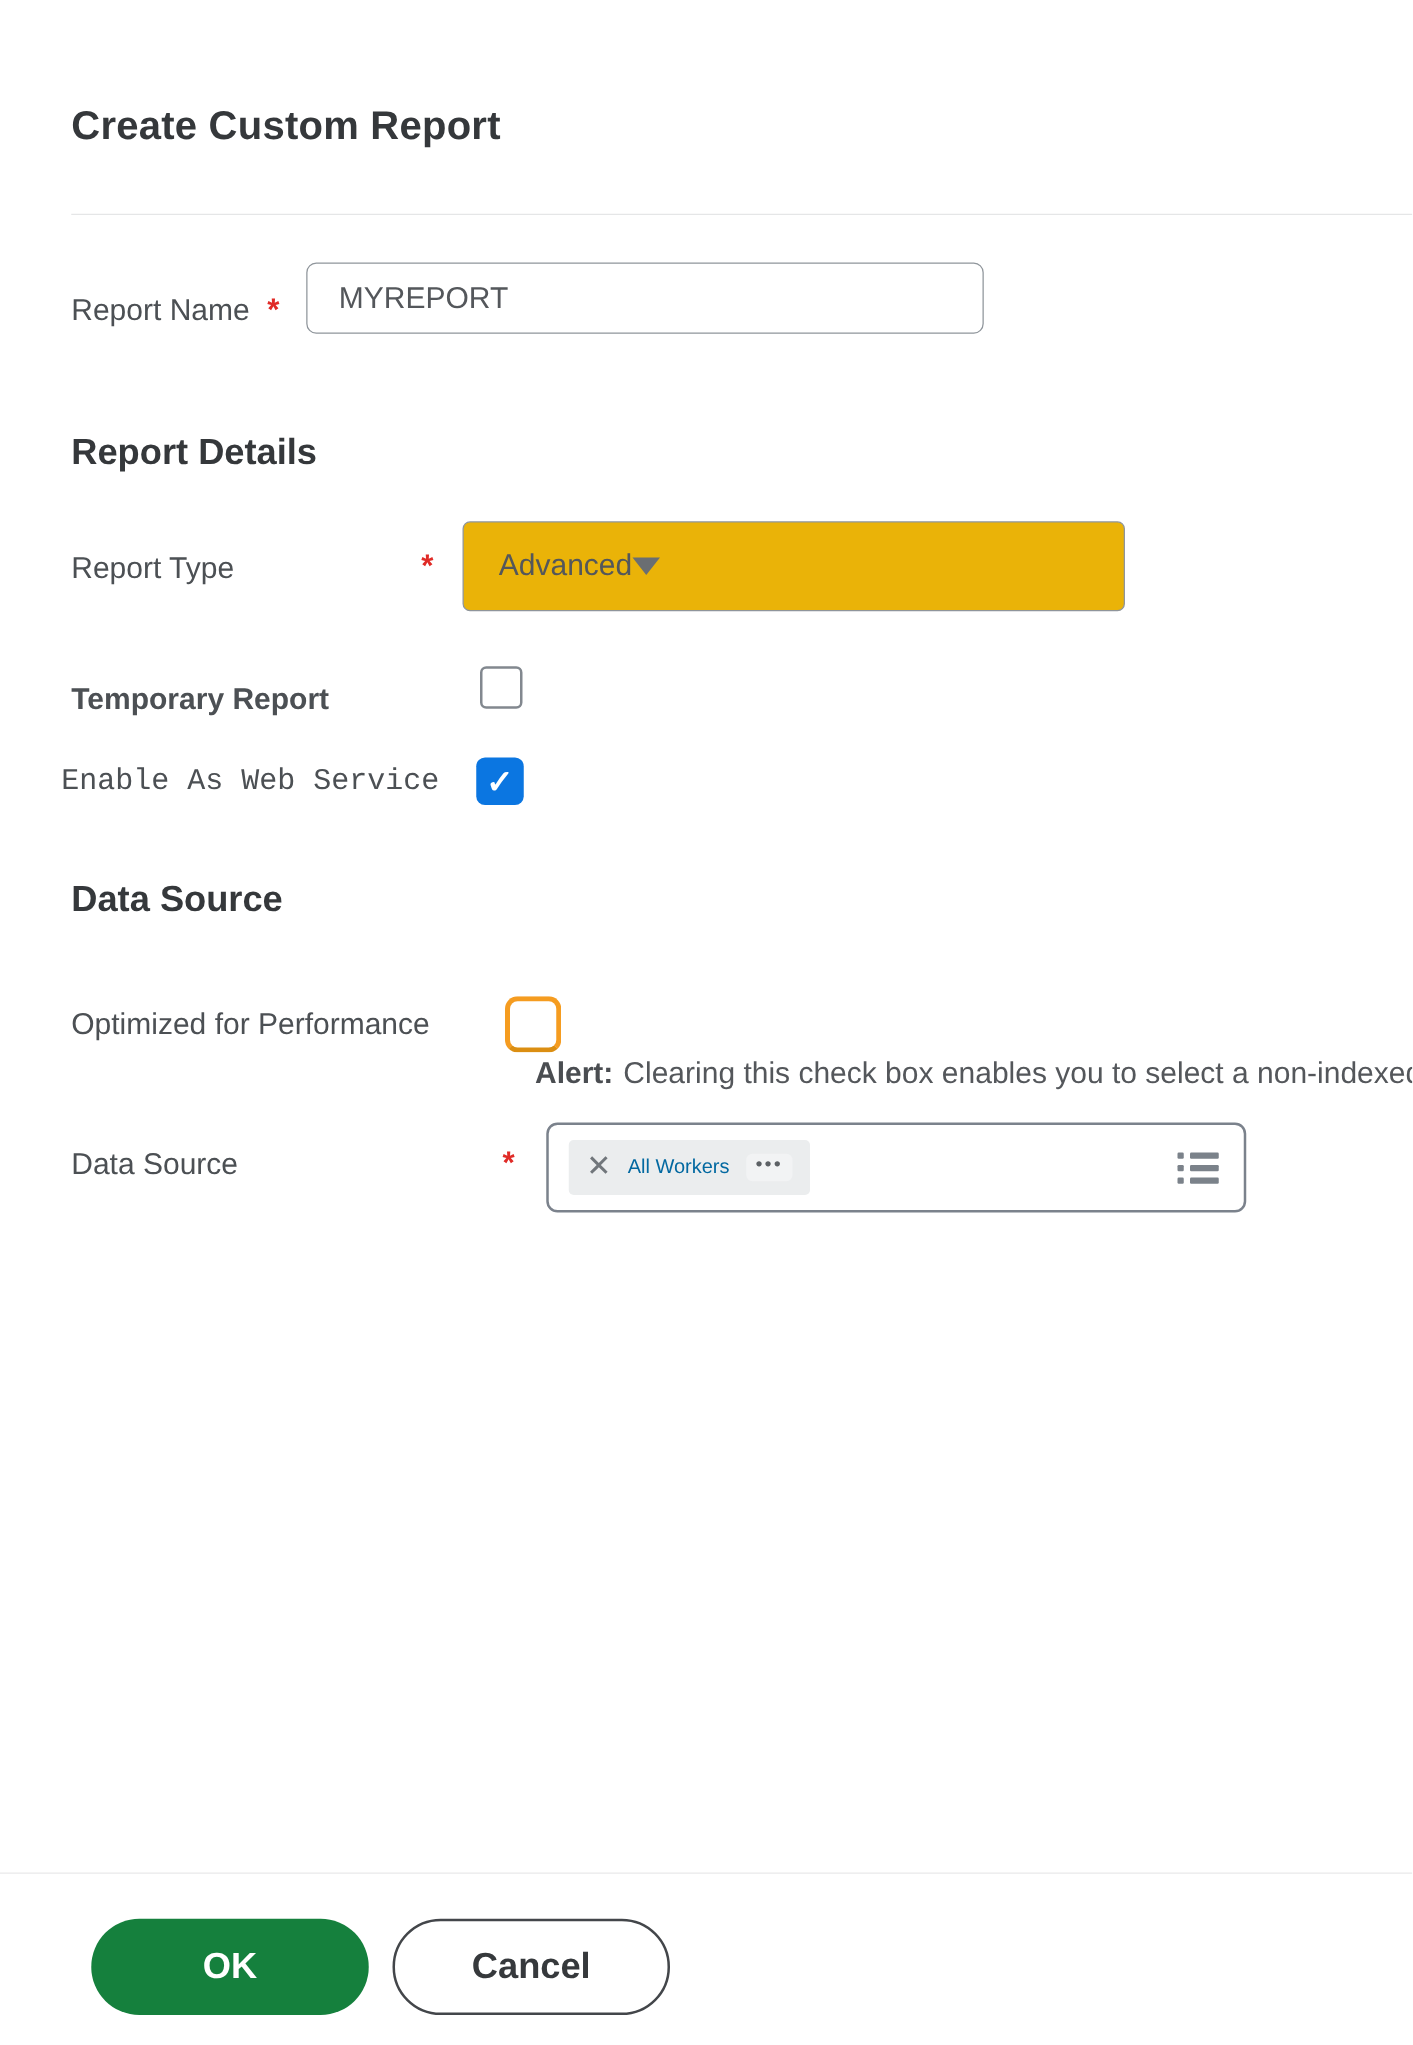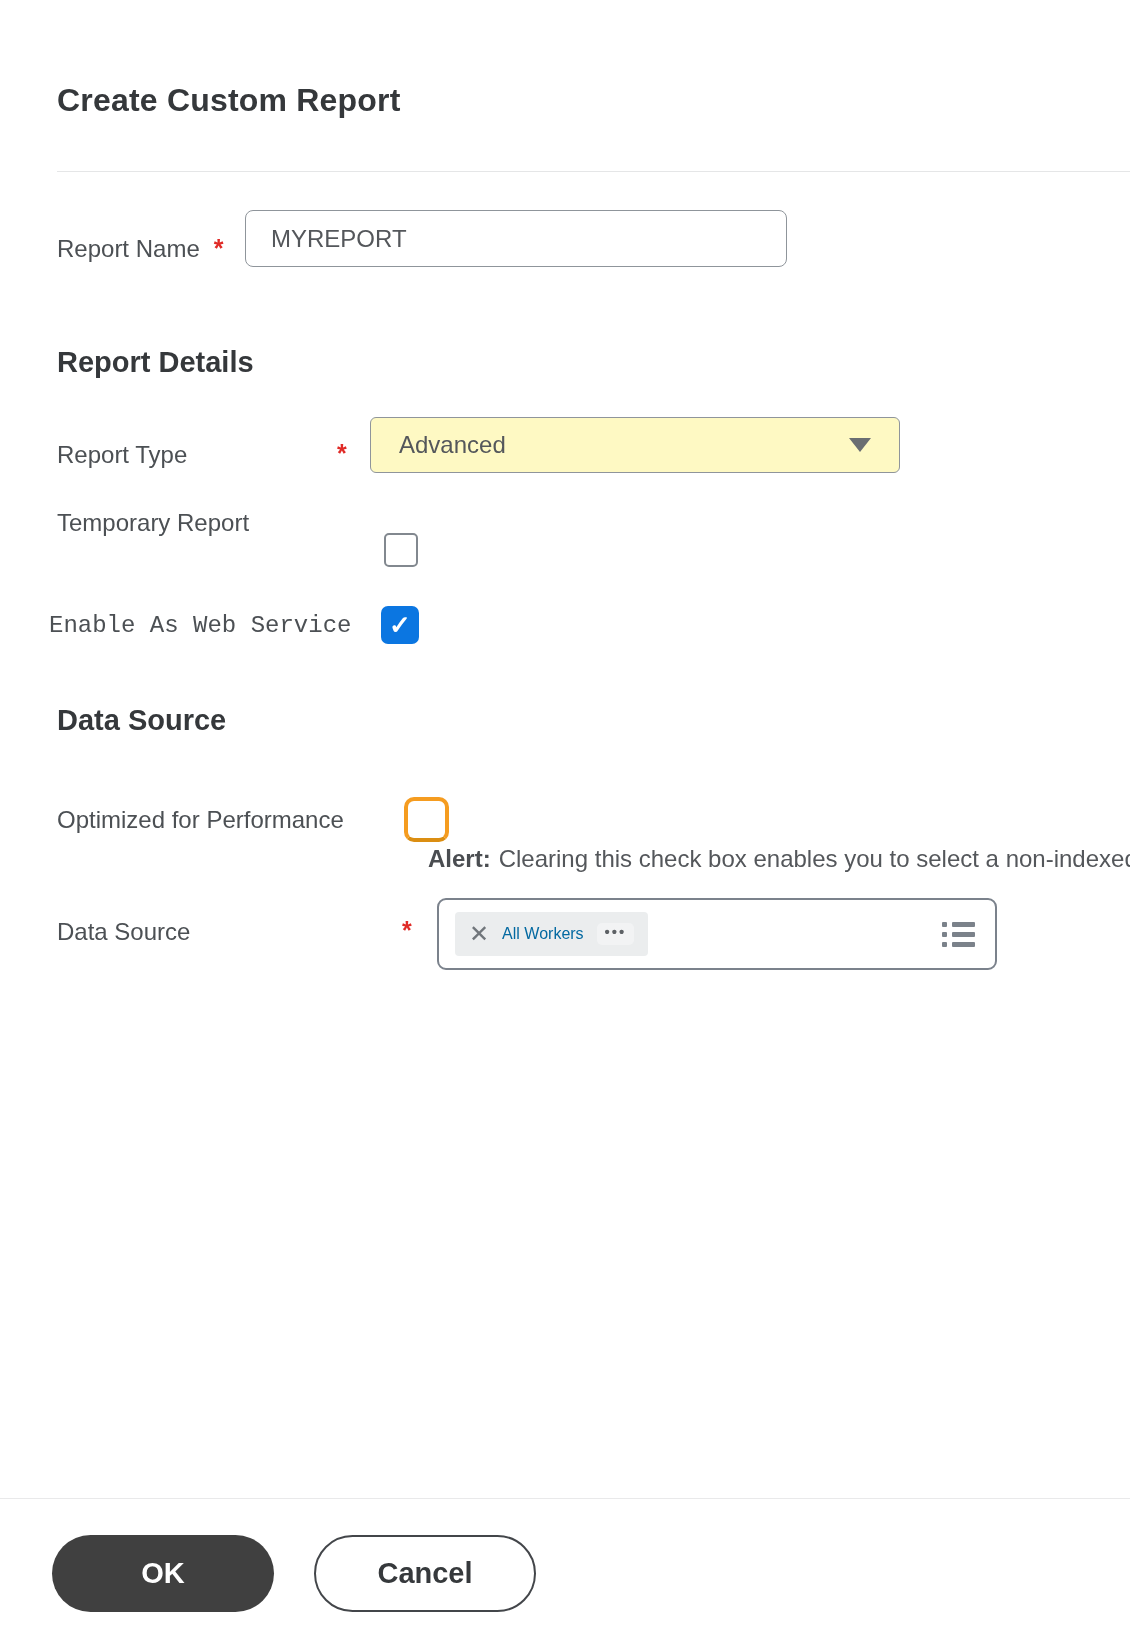--- a/index.html
+++ b/index.html
@@ -47,35 +47,35 @@
     border: 1px solid #8f959b; border-radius: 8px;
     font-family: "Liberation Sans", sans-serif;
     font-size: 24px; color: #54575b; padding: 0 25px; outline: none;
     background: #fff;
   }
 
   
   .label-report-type { position: absolute; left: 57px; top: 441px; }
   .req-report-type   { position: absolute; left: 337px; top: 439px; }
   .select-report-type {
-    position: absolute; left: 370px; top: 417px; width: 530px; height: 56px;
-    border: 1px solid #8f959b; border-radius: 6px; background: #fef9c3;
-    display: flex; align-items: center; justify-content: space-between;
+    position: absolute; left: 370px; top: 417px; width: 530px; height: 72px;
+    border: 1px solid #8f959b; border-radius: 6px; background: #eab308;
+    display: flex; align-items: center; justify-content: flex-start;
     padding: 0 28px; cursor: pointer;
   }
   .select-value { font-size: 24px; color: #54575b; }
   .caret-down {
     width: 0; height: 0;
     border-left: 11px solid transparent;
     border-right: 11px solid transparent;
     border-top: 14px solid #6a6e72;
   }
 
   
-  .label-temp { position: absolute; left: 57px; top: 509px; }
+  .label-temp { position: absolute; left: 57px; top: 546px; font-weight: bold; }
   .checkbox-unchecked {
     position: absolute; width: 34px; height: 34px;
     border: 2px solid #82888f; border-radius: 5px; background: #fff;
     cursor: pointer;
   }
   .checkbox-temp { left: 384px; top: 533px; }
 
   .label-ews { position: absolute; left: 49px; top: 612px; font-family: Liberation Mono, monospace; }
   .checkbox-checked {
     position: absolute; left: 381px; top: 606px; width: 38px; height: 38px;
@@ -133,22 +133,22 @@
   .prompt-bar { width: 23px; height: 5px; background: #7b828a; border-radius: 1px; }
 
   
   .btn {
     position: absolute; top: 1535px; height: 77px; border-radius: 40px;
     display: flex; align-items: center; justify-content: center;
     font-size: 29px; font-weight: 700; cursor: pointer;
     font-family: "Liberation Sans", sans-serif;
   }
   .btn-ok {
-    left: 52px; width: 222px;
-    background: #404040; border: none; color: #ffffff;
+    left: 73px; width: 222px;
+    background: #15803d; border: none; color: #ffffff;
   }
   .btn-cancel {
     left: 314px; width: 222px;
     background: #ffffff; border: 2px solid #43464a; color: #36393c;
   }
 </style>
 </head>
 <body>
 
 <div class="screen">

